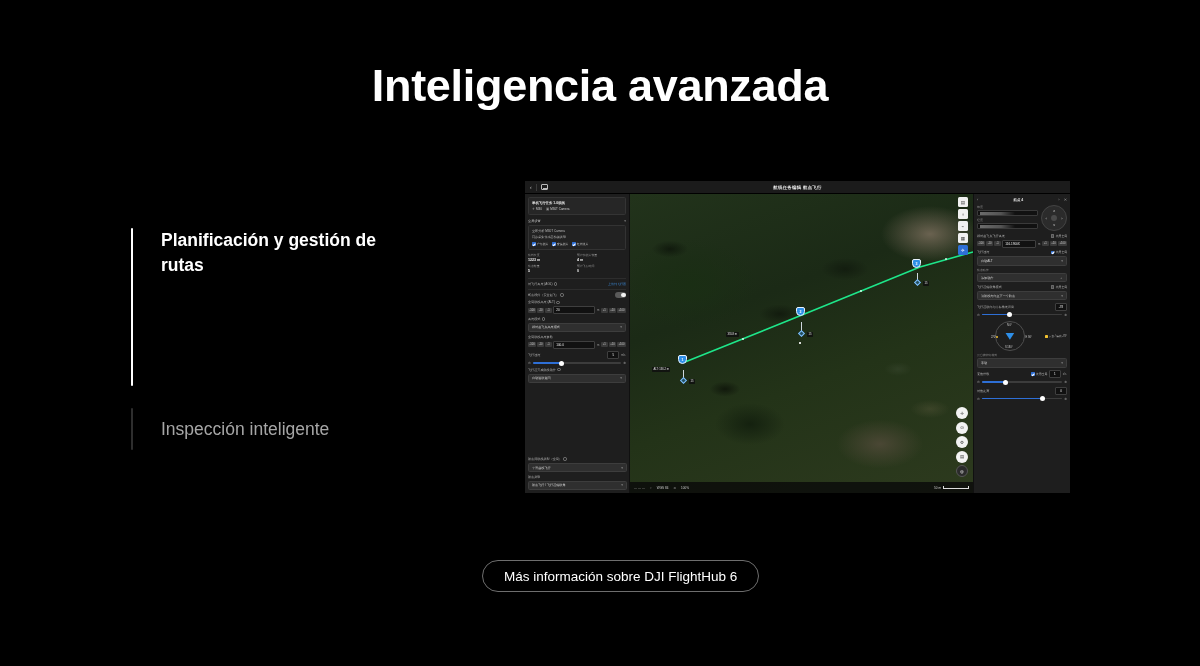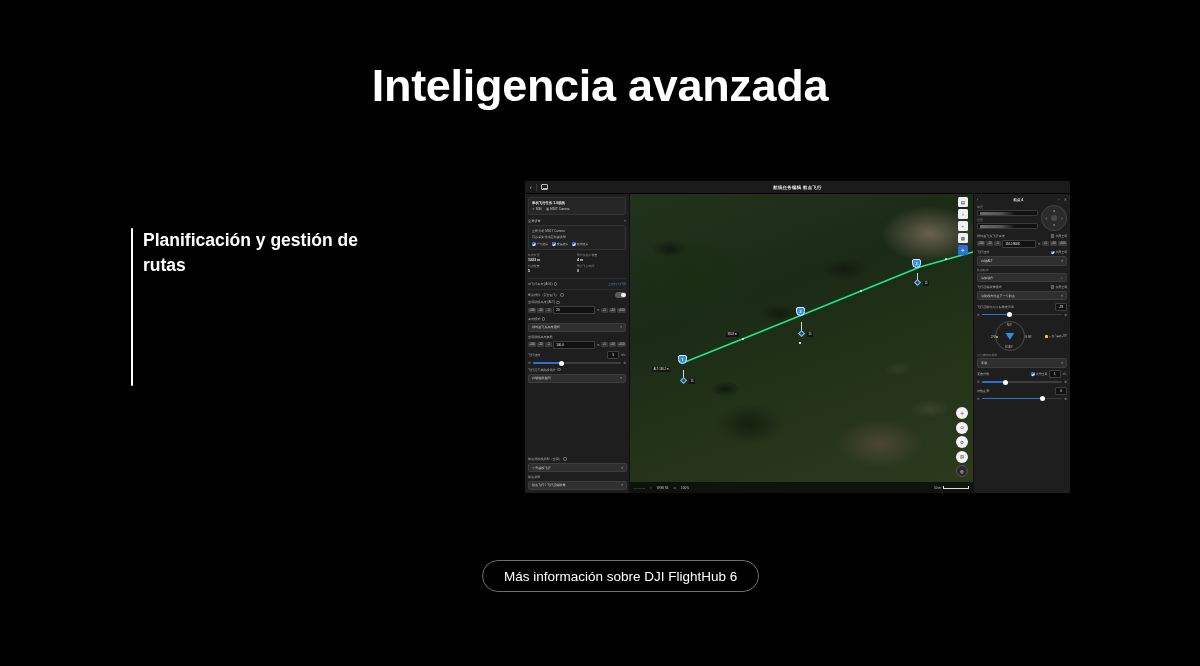--- a/index.html
+++ b/index.html
@@ -28,21 +28,21 @@
 
   
   .nav {
     position: absolute;
     left: 131px;
     top: 228px;
     width: 300px;
   }
   .nav-item {
     position: relative;
-    padding-left: 12px;
+    padding-left: 30px;
   }
   .nav-rail {
     position: absolute;
     left: 0;
     top: 0;
     width: 2px;
     border-radius: 1px;
   }
   .nav-item-active .nav-rail { background: #ffffff; height: 158px; }
   .nav-item-idle   .nav-rail { background: #2e2e2e; height: 42px; }
@@ -347,20 +347,24 @@
 </head>
 <body>
 
 <div class="page-title">Inteligencia avanzada</div>
 
 <div class="nav">
   <div class="nav-item nav-item-active">
     <div class="nav-rail"></div>
     <div class="nav-label">Planificación y gestión de rutas</div>
   </div>
+  <div class="nav-item nav-item-idle">
+    <div class="nav-rail"></div>
+    <div class="nav-label">Inspección inteligente</div>
+  </div>
 </div>
 
 <div class="cta">
   <span>Más información sobre DJI FlightHub 6</span>
 </div>
 
 <div class="app">
 
   <div class="app-topbar">
     <div class="tb-title">航线任务编辑 航点飞行</div>

